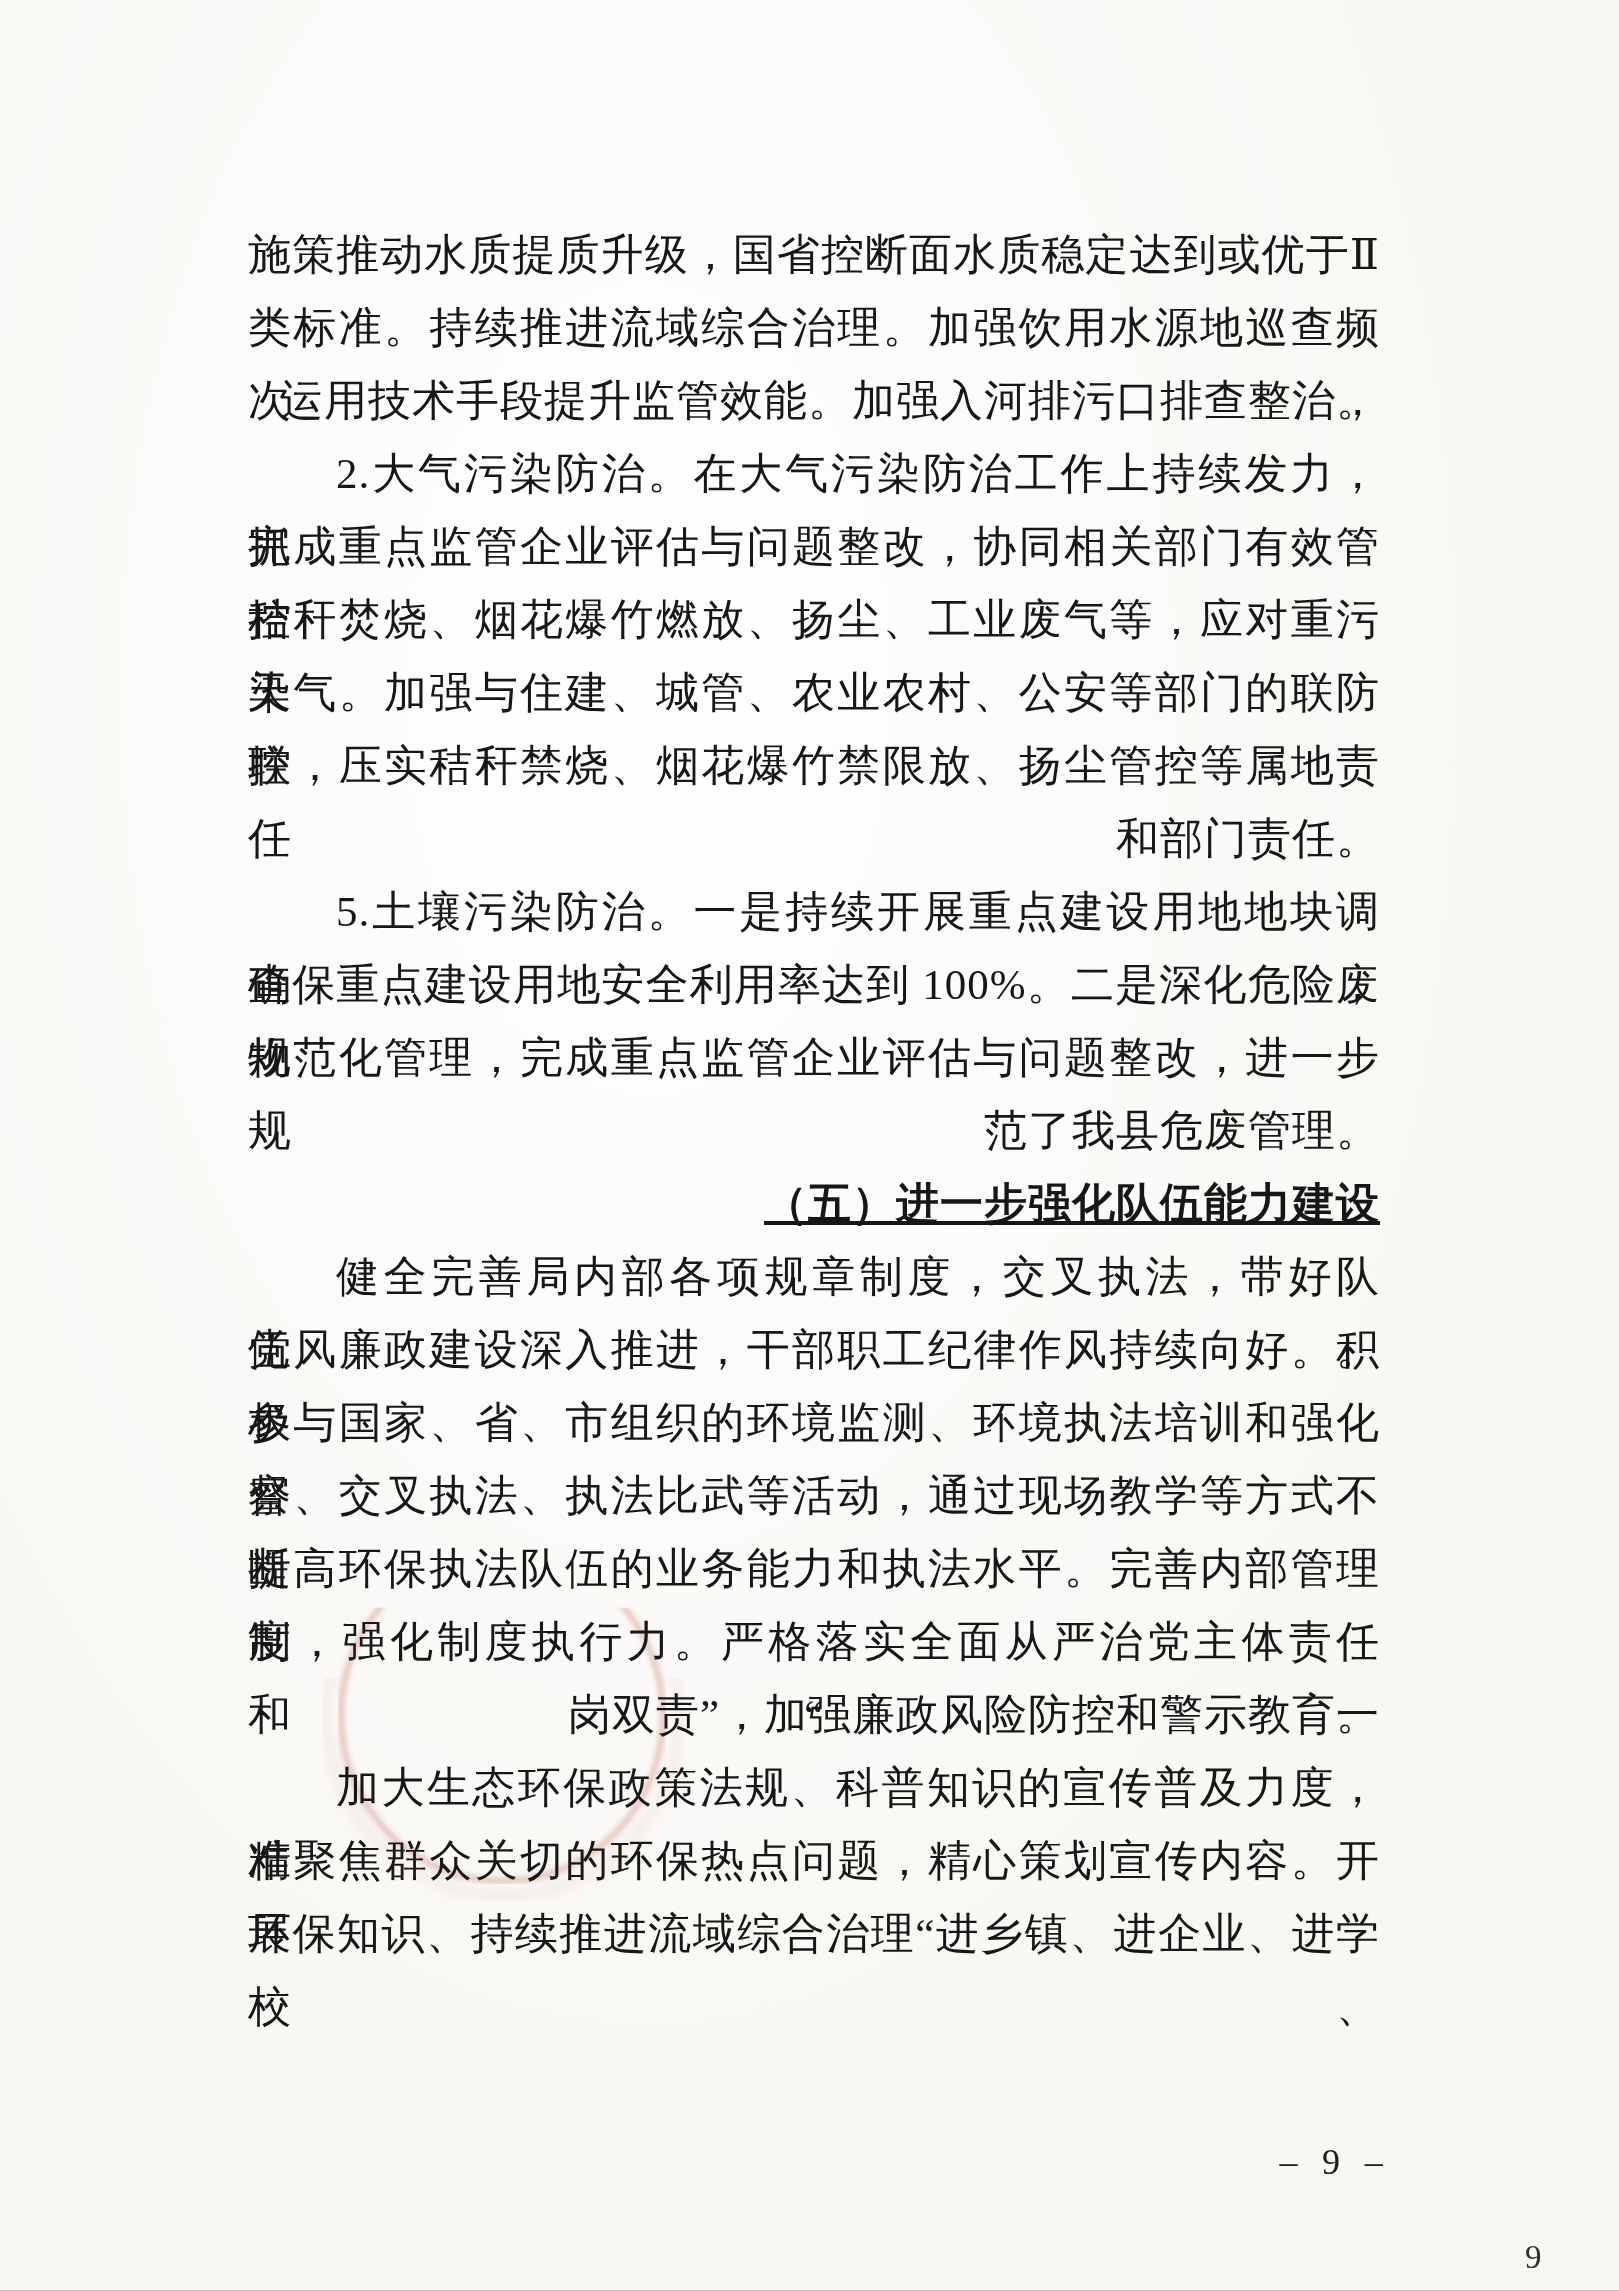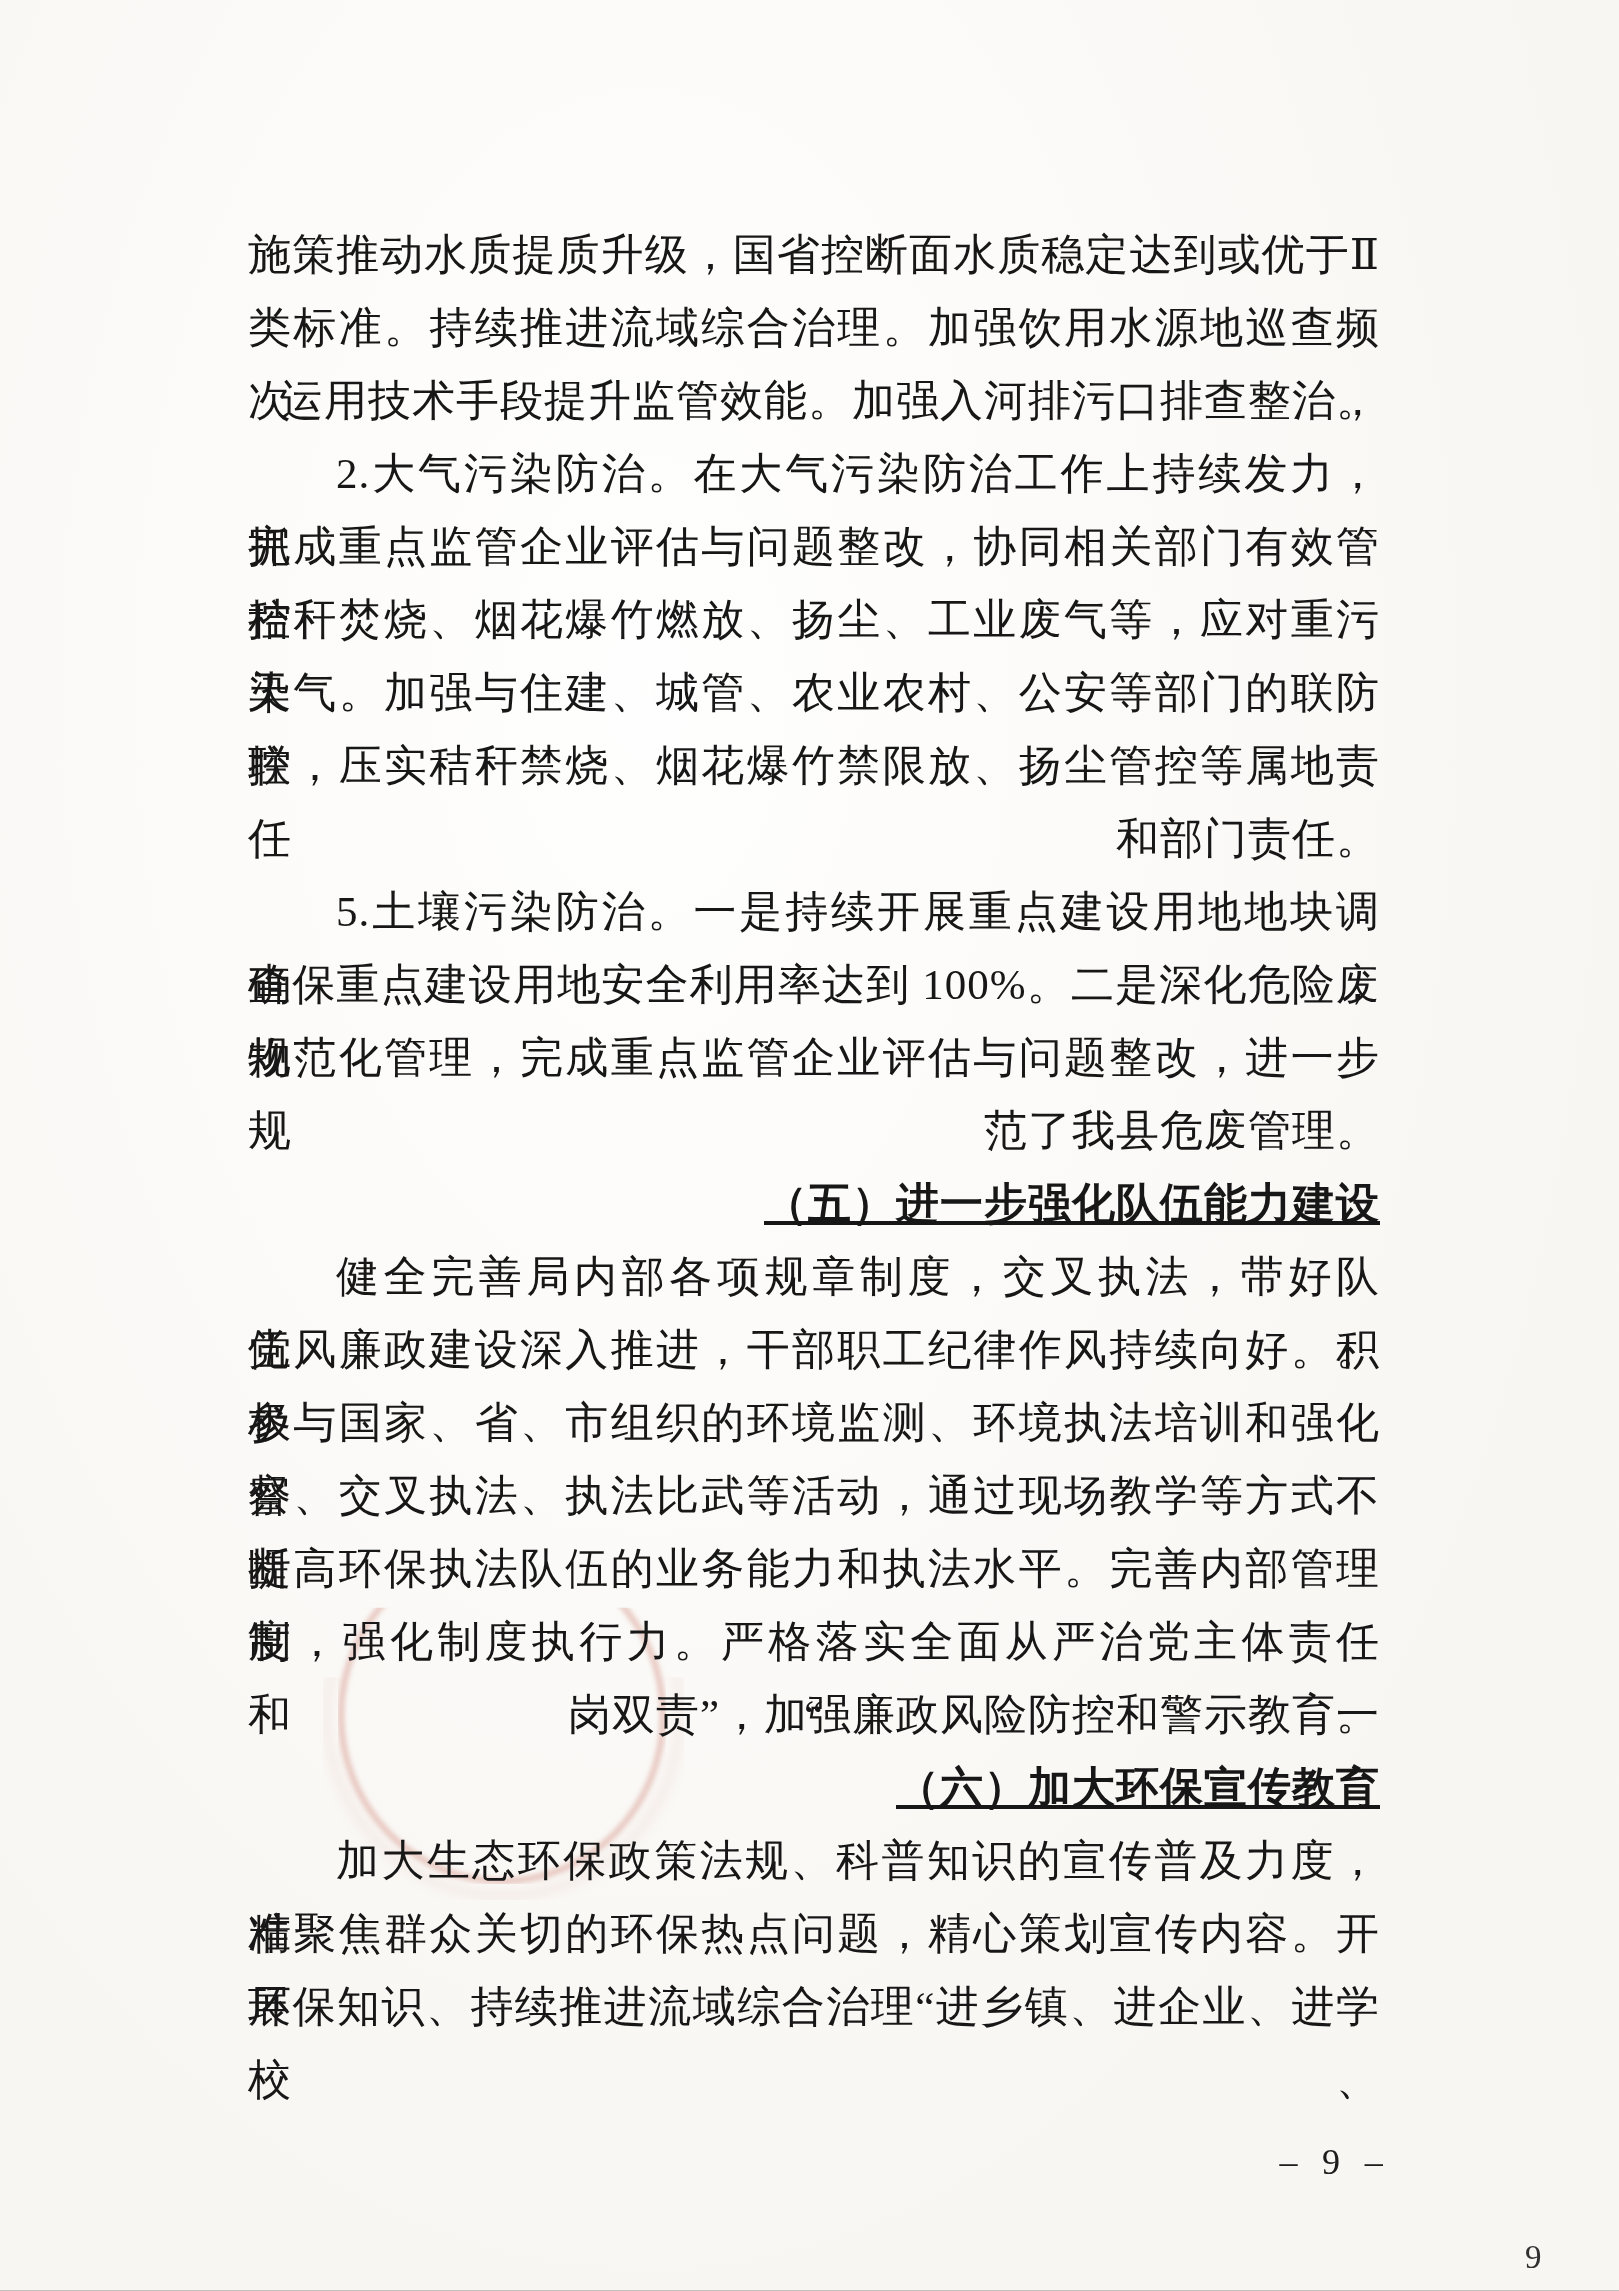--- a/index.html
+++ b/index.html
@@ -117,21 +117,20 @@
       <div class="line fill">规范化管理，完成重点监管企业评估与问题整改，进一步规</div>
       <div class="line">范了我县危废管理。</div>
       <div class="line indent bold">（五）进一步强化队伍能力建设</div>
       <div class="line fill indent">健全完善局内部各项规章制度，交叉执法，带好队伍。</div>
       <div class="line fill">党风廉政建设深入推进，干部职工纪律作风持续向好。积极</div>
       <div class="line fill">参与国家、省、市组织的环境监测、环境执法培训和强化督</div>
       <div class="line fill">察、交叉执法、执法比武等活动，通过现场教学等方式不断</div>
       <div class="line fill">提高环保执法队伍的业务能力和执法水平。完善内部管理制</div>
       <div class="line fill">度，强化制度执行力。严格落实全面从严治党主体责任和“一</div>
       <div class="line">岗双责”，加强廉政风险防控和警示教育。</div>
-      <div class="line indent bold">（六）加大环保宣传教育</div>
       <div class="line fill indent">加大生态环保政策法规、科普知识的宣传普及力度，精</div>
       <div class="line fill">准聚焦群众关切的环保热点问题，精心策划宣传内容。开展</div>
       <div class="line fill">环保知识、持续推进流域综合治理“进乡镇、进企业、进学校、</div>
     </div>
 
   <div class="footer-page-number">– 9 –</div>
 
   <div class="corner-page-number">9</div>
 
 </div>

